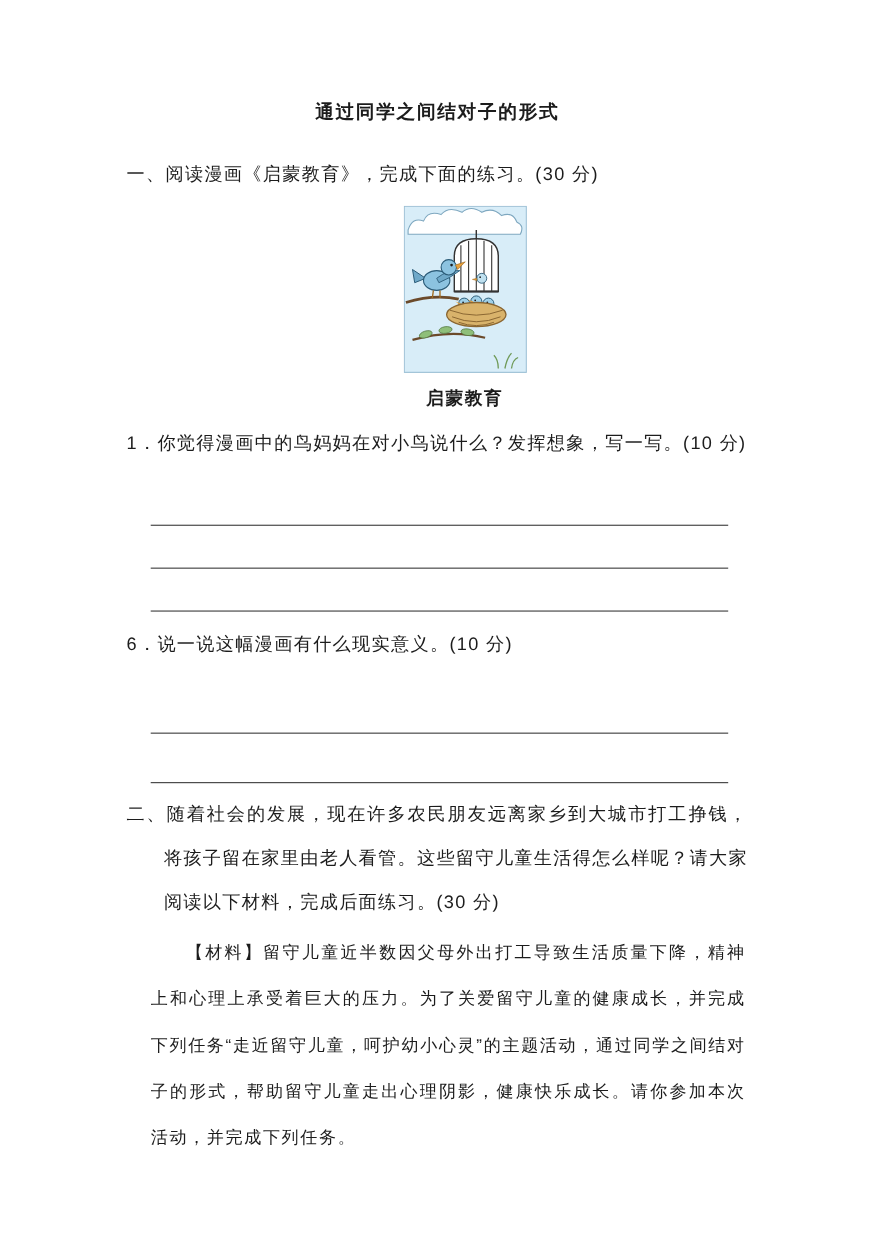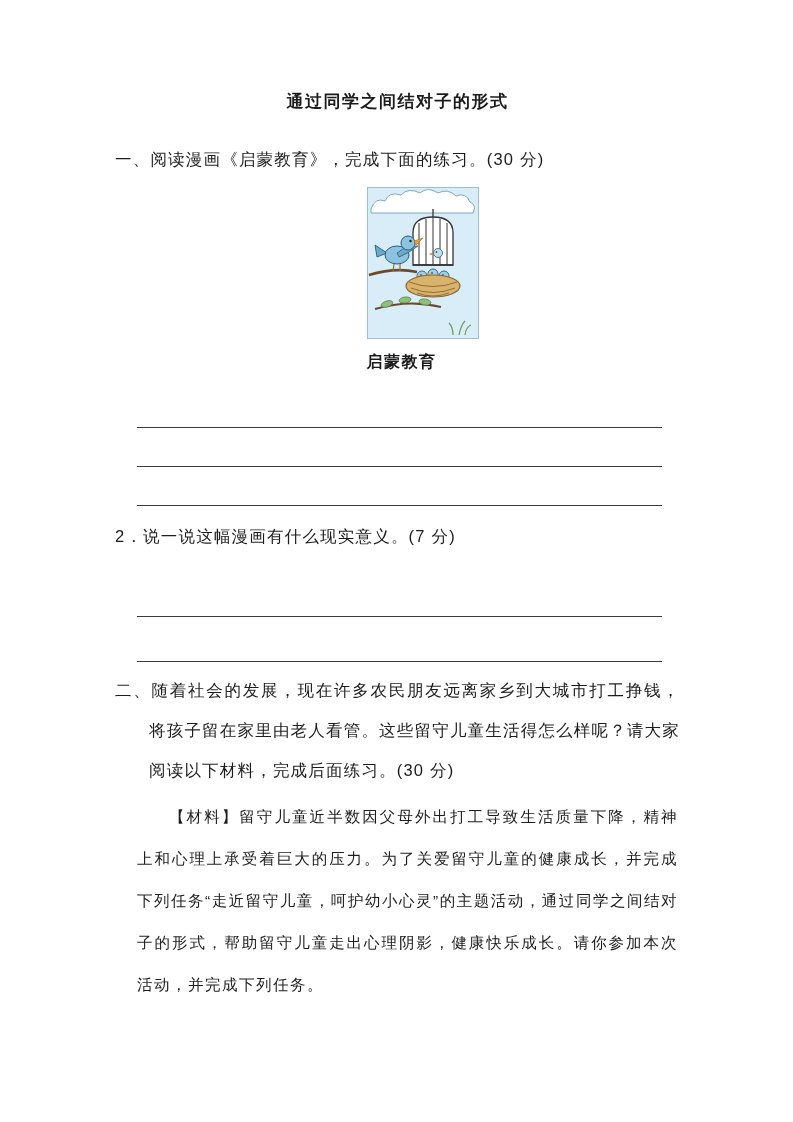--- a/index.html
+++ b/index.html
@@ -41,21 +41,21 @@
     letter-spacing: 1.2px;
     padding-left: 23px;
     text-indent: -23px;
     margin-top: 10px;
     text-align: justify;
   }
   .figure-wrap {
     width: 112px;
     margin: 8px auto 0 auto;
     transform: translateX(25px);
-    text-align: left;
+    text-align: center;
   }
   .comic-frame {
     display: block;
   }
   .figure-caption {
     font-size: 16px;
     font-weight: bold;
     letter-spacing: 1.5px;
     margin-top: 13px;
     white-space: nowrap;
@@ -146,28 +146,29 @@
         <path d="M8 122 Q42 112 74 120" fill="none" stroke="#6b4a2b" stroke-width="2"></path>
         <ellipse cx="20" cy="117" rx="6" ry="3" fill="#8fbf7a" stroke="#557a44" stroke-width="0.7" transform="rotate(-18 20 117)"></ellipse>
         <ellipse cx="38" cy="113" rx="6" ry="3" fill="#8fbf7a" stroke="#557a44" stroke-width="0.7" transform="rotate(-8 38 113)"></ellipse>
         <ellipse cx="58" cy="115" rx="6" ry="3" fill="#8fbf7a" stroke="#557a44" stroke-width="0.7" transform="rotate(8 58 115)"></ellipse>
         <path d="M92 148 q2 -10 6 -14 M98 148 q1 -8 6 -10 M86 148 q0 -8 -4 -12" fill="none" stroke="#6f9a58" stroke-width="1.2"></path>
       </g>
     </svg>
     <div class="figure-caption">启蒙教育</div>
   </div>
 
+  <div class="question">1．你觉得漫画中的鸟妈妈在对小鸟说什么？发挥想象，写一写。(10 分)</div>
 
   <div class="answer-lines">
     <div class="answer-line"></div>
     <div class="answer-line"></div>
     <div class="answer-line"></div>
   </div>
 
-  <div class="question">2．说一说这幅漫画有什么现实意义。(7 分)</div>
+  <div class="question">6．说一说这幅漫画有什么现实意义。(10 分)</div>
 
   <div class="answer-lines compact">
     <div class="answer-line"></div>
     <div class="answer-line"></div>
   </div>
 
   <div class="spacer-sm"></div>
 
   <div class="section-heading">二、随着社会的发展，现在许多农民朋友远离家乡到大城市打工挣钱，将孩子留在家里由老人看管。这些留守儿童生活得怎么样呢？请大家阅读以下材料，完成后面练习。(30 分)</div>
 

